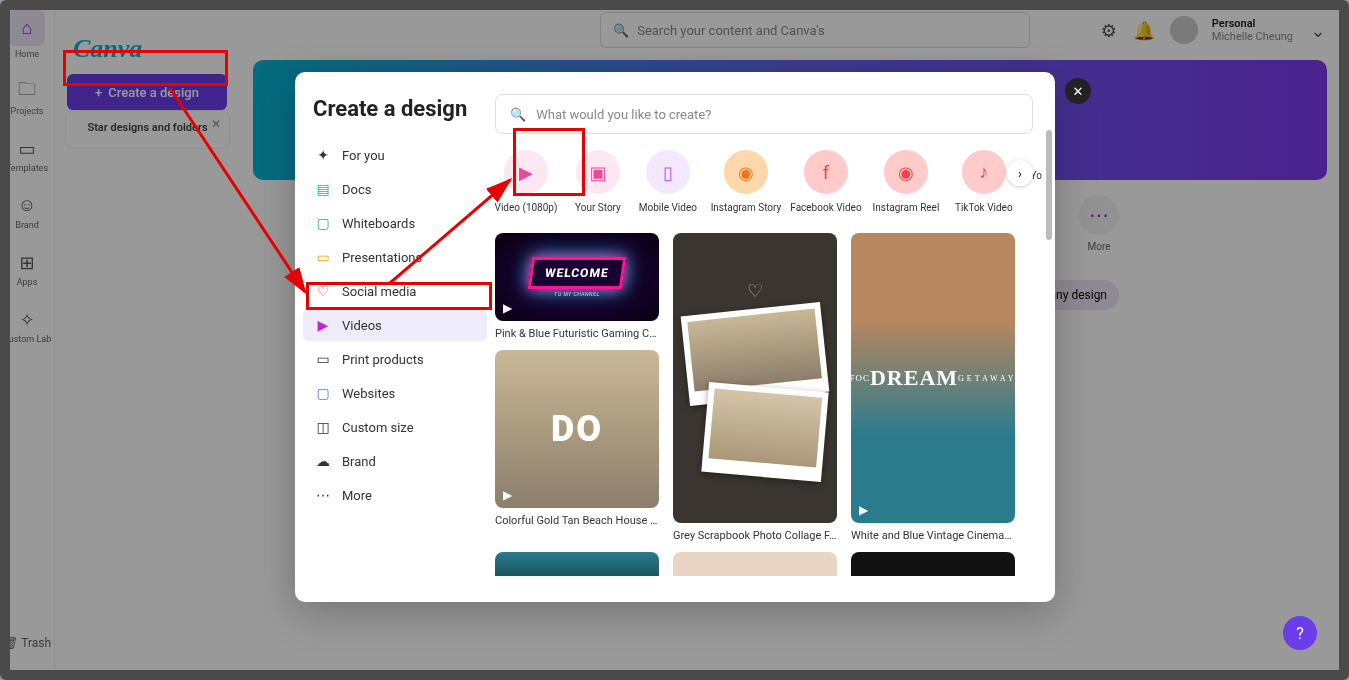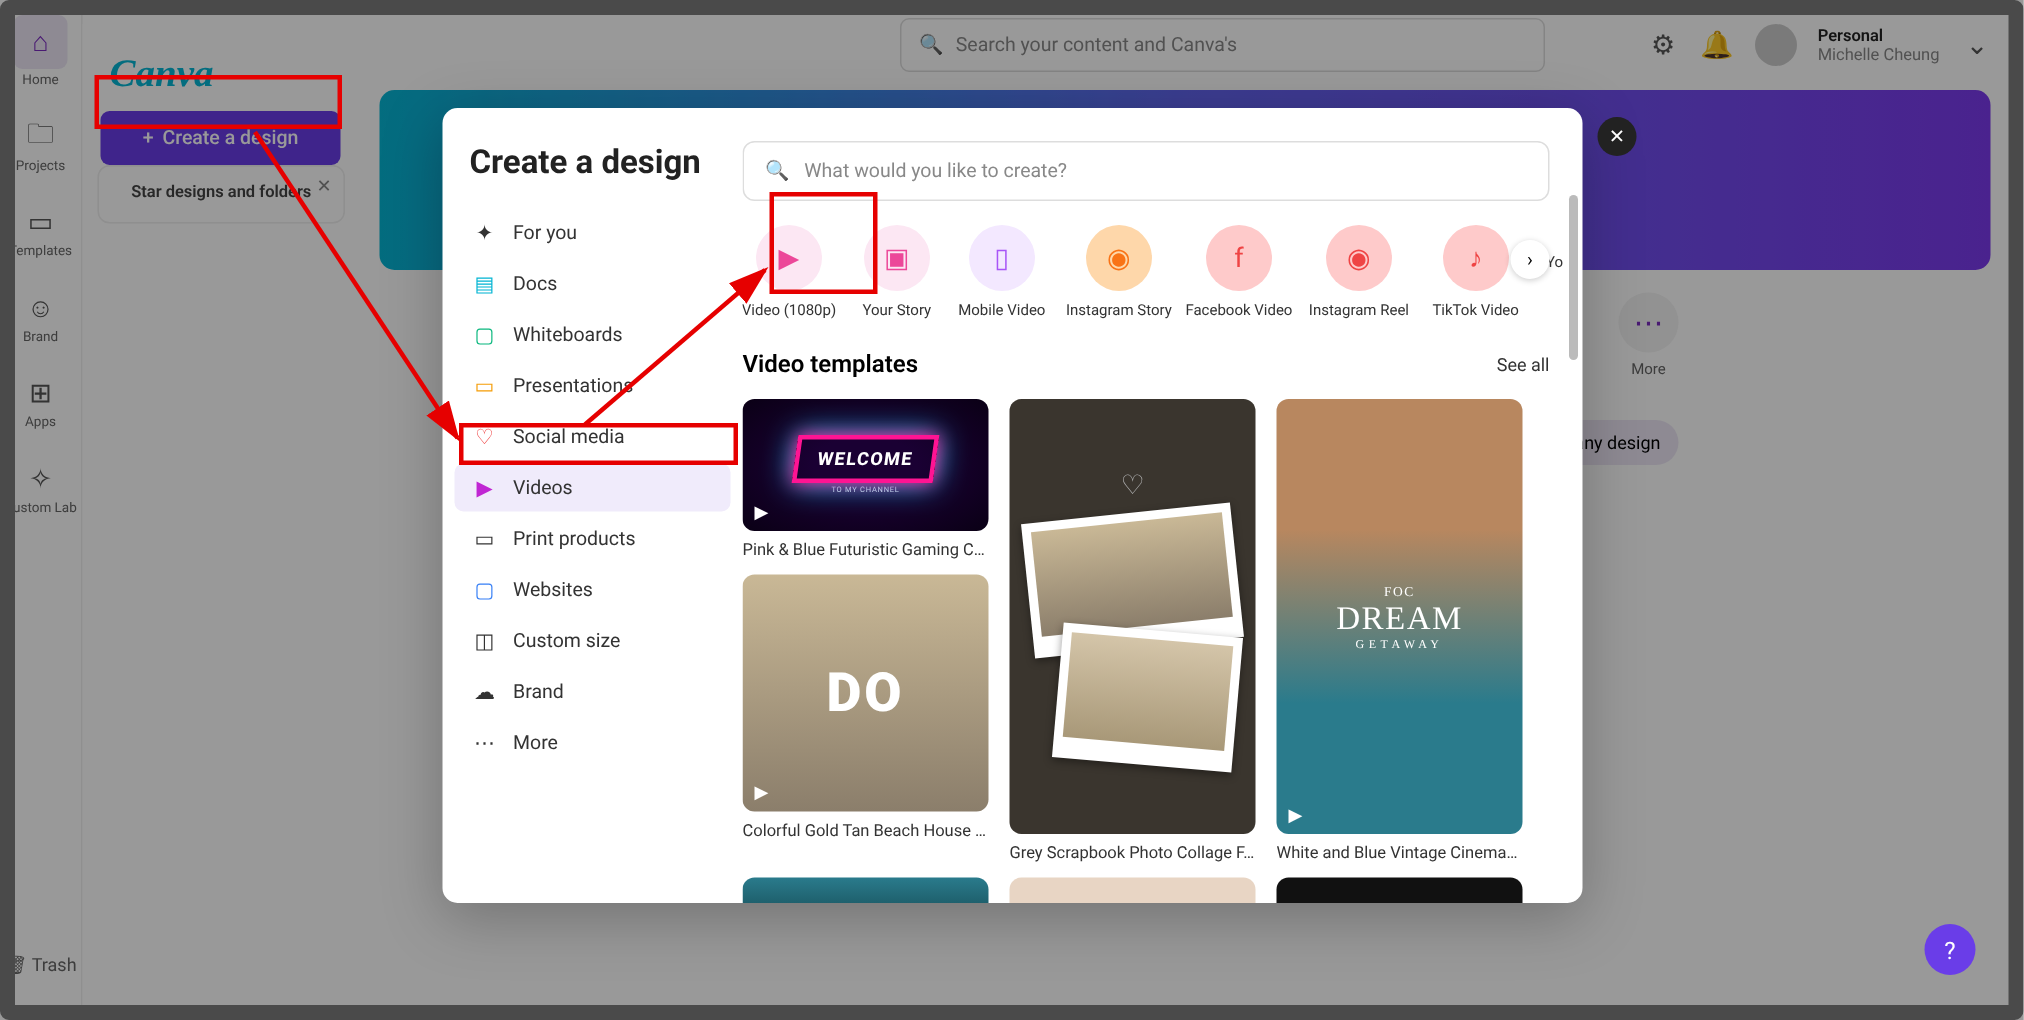--- a/index.html
+++ b/index.html
@@ -76,21 +76,21 @@
 
 .th1 { height: 88px; background: radial-gradient(ellipse at center, #1a0033 30%, #0a0015 100%); }
 .th1-inner { border: 3px solid #ff1493; padding: 6px 12px; color: #fff; font-size: 12px; font-weight: 800; transform: skew(-8deg); box-shadow: 0 0 12px #ff1493, 0 0 20px #00e5ff; letter-spacing: 1px; }
 .th1-sub { font-size: 5px; font-weight: 400; letter-spacing: 0.5px; margin-top: 2px; text-align: center; }
 .th2 { height: 158px; background: linear-gradient(#c9b896, #8b7e6b); }
 .th2-txt { color: #fff; font-size: 36px; font-weight: 900; letter-spacing: 2px; }
 .th3 { height: 290px; background: #3a352e; }
 .th3-inner { position: absolute; inset: 12px; display: flex; flex-direction: column; justify-content: center; gap: 8px; }
 .polaroid { background: #fff; padding: 6px 6px 14px 6px; box-shadow: 0 2px 6px rgba(0,0,0,0.4); }
 .polaroid-img { width: 100%; height: 70px; background: #d4c5a9; }
-.th4 { height: 290px; background: linear-gradient(180deg, #b8875f 30%, #2a7b8c 70%); display: flex; flex-direction: column; align-items: center; justify-content: center; }
+.th4 { height: 290px; background: linear-gradient(180deg, #b8875f 30%, #2a7b8c 70%); display: flex; flex-direction: row; align-items: center; justify-content: center; }
 .th4-txt { color: #fff; font-family: Georgia, serif; letter-spacing: 1px; }
 .th-row2 { display: flex; gap: 14px; margin-top: 10px; }
 .th-stub { width: 164px; height: 24px; border-radius: 8px 8px 0 0; }
 
 
 .red-box { position: absolute; border: 3px solid #e60000; z-index: 200; pointer-events: none; }
 .arrow-svg { position: absolute; z-index: 199; pointer-events: none; }
 
 
 .help-btn { position: absolute; right: 32px; bottom: 30px; width: 34px; height: 34px; border-radius: 50%; background: #6a3de8; color: #fff; display: flex; align-items: center; justify-content: center; font-size: 16px; z-index: 60; }
@@ -253,24 +253,20 @@
           <div class="type-circle" style="background:#fecaca;color:#ef4444">◉</div>
           <div class="type-label">Instagram Reel</div>
         </div>
         <div class="type-item">
           <div class="type-circle" style="background:#fecaca;color:#ef4444">♪</div>
           <div class="type-label">TikTok Video</div>
         </div>
         <div class="type-label" style="margin-top: 20px;">Yo</div>
         <div class="scroll-right" style="position: absolute; right: 0px;">›</div>
       </div>
-    <div class="section-head">
-      <div class="section-title">Video templates</div>
-      <div class="see-all">See all</div>
-    </div>
     <div class="template-grid">
       <div style="display:flex;flex-direction:column;gap:10px;">
         <div class="tpl">
           <div class="tpl-thumb th1">
             <div style="text-align:center;">
               <div class="th1-inner">WELCOME</div>
               <div class="th1-sub" style="color:#fff;">TO MY CHANNEL</div>
             </div>
             <span class="play-badge">▶</span>
           </div>
@@ -294,21 +290,21 @@
             <div class="polaroid" style="transform:rotate(5deg);margin-top:-20px;margin-left:20px;">
                 <div class="polaroid-img" style="background:linear-gradient(#d4c5a9,#a89878);"></div>
               </div>
           </div>
         </div>
         <div class="tpl-title">Grey Scrapbook Photo Collage F...</div>
       </div>
       <div class="tpl">
         <div class="tpl-thumb th4">
           <div class="th4-txt" style="font-size:9px;">FOC</div>
-          <div class="th4-txt" style="font-size:22px;font-weight:400;">DREAM</div>
+          <div class="th4-txt" style="font-size:22px;font-weight:700;">DREAM</div>
           <div class="th4-txt" style="font-size:8px;letter-spacing:3px;">GETAWAY</div>
           <span class="play-badge">▶</span>
         </div>
         <div class="tpl-title">White and Blue Vintage Cinematic...</div>
       </div>
 
     </div>
     <div class="th-row2">
       <div class="th-stub" style="background:linear-gradient(#2a7b8c,#1a5560);"></div>
       <div class="th-stub" style="background:#e8d5c4;"></div>

